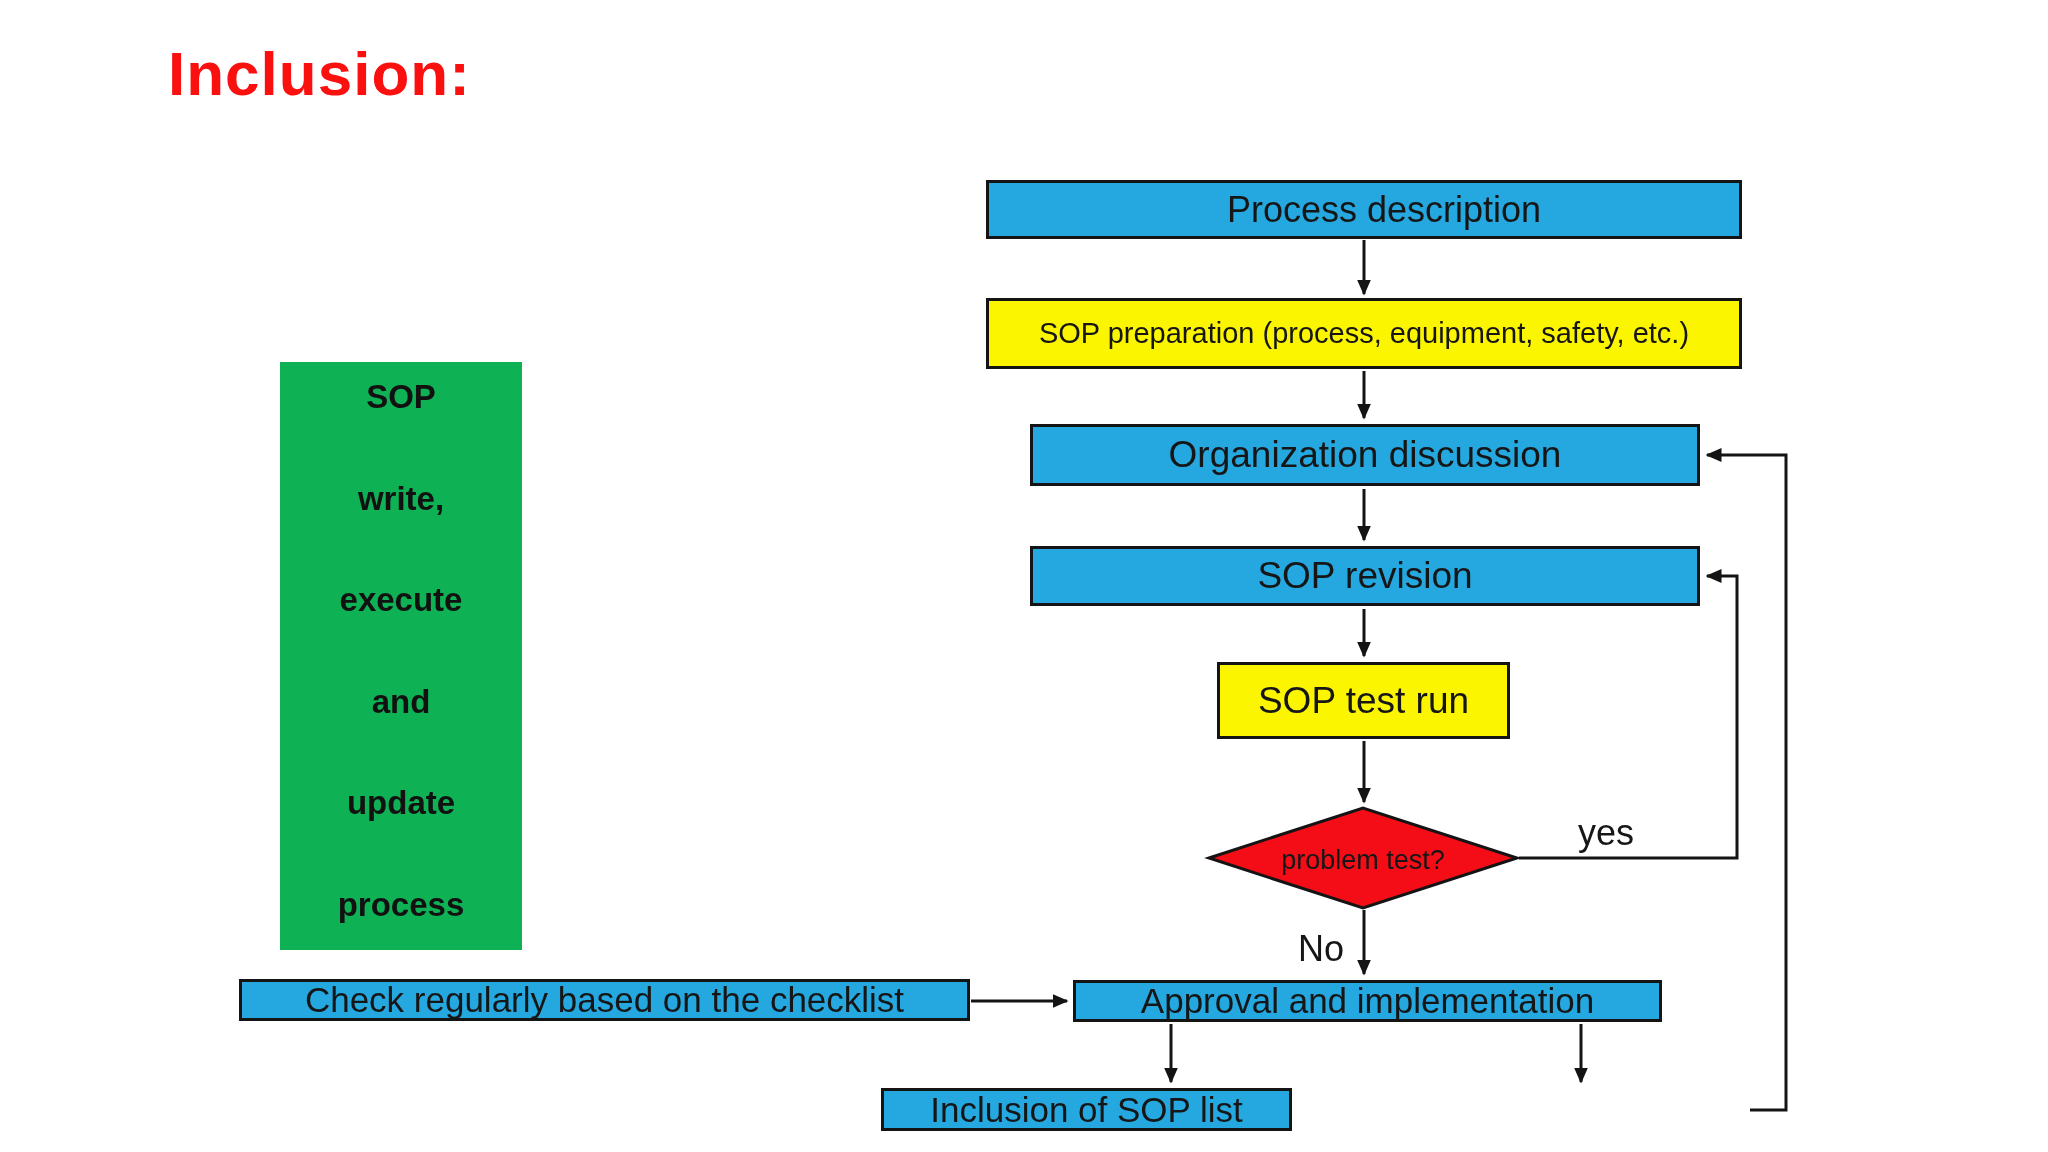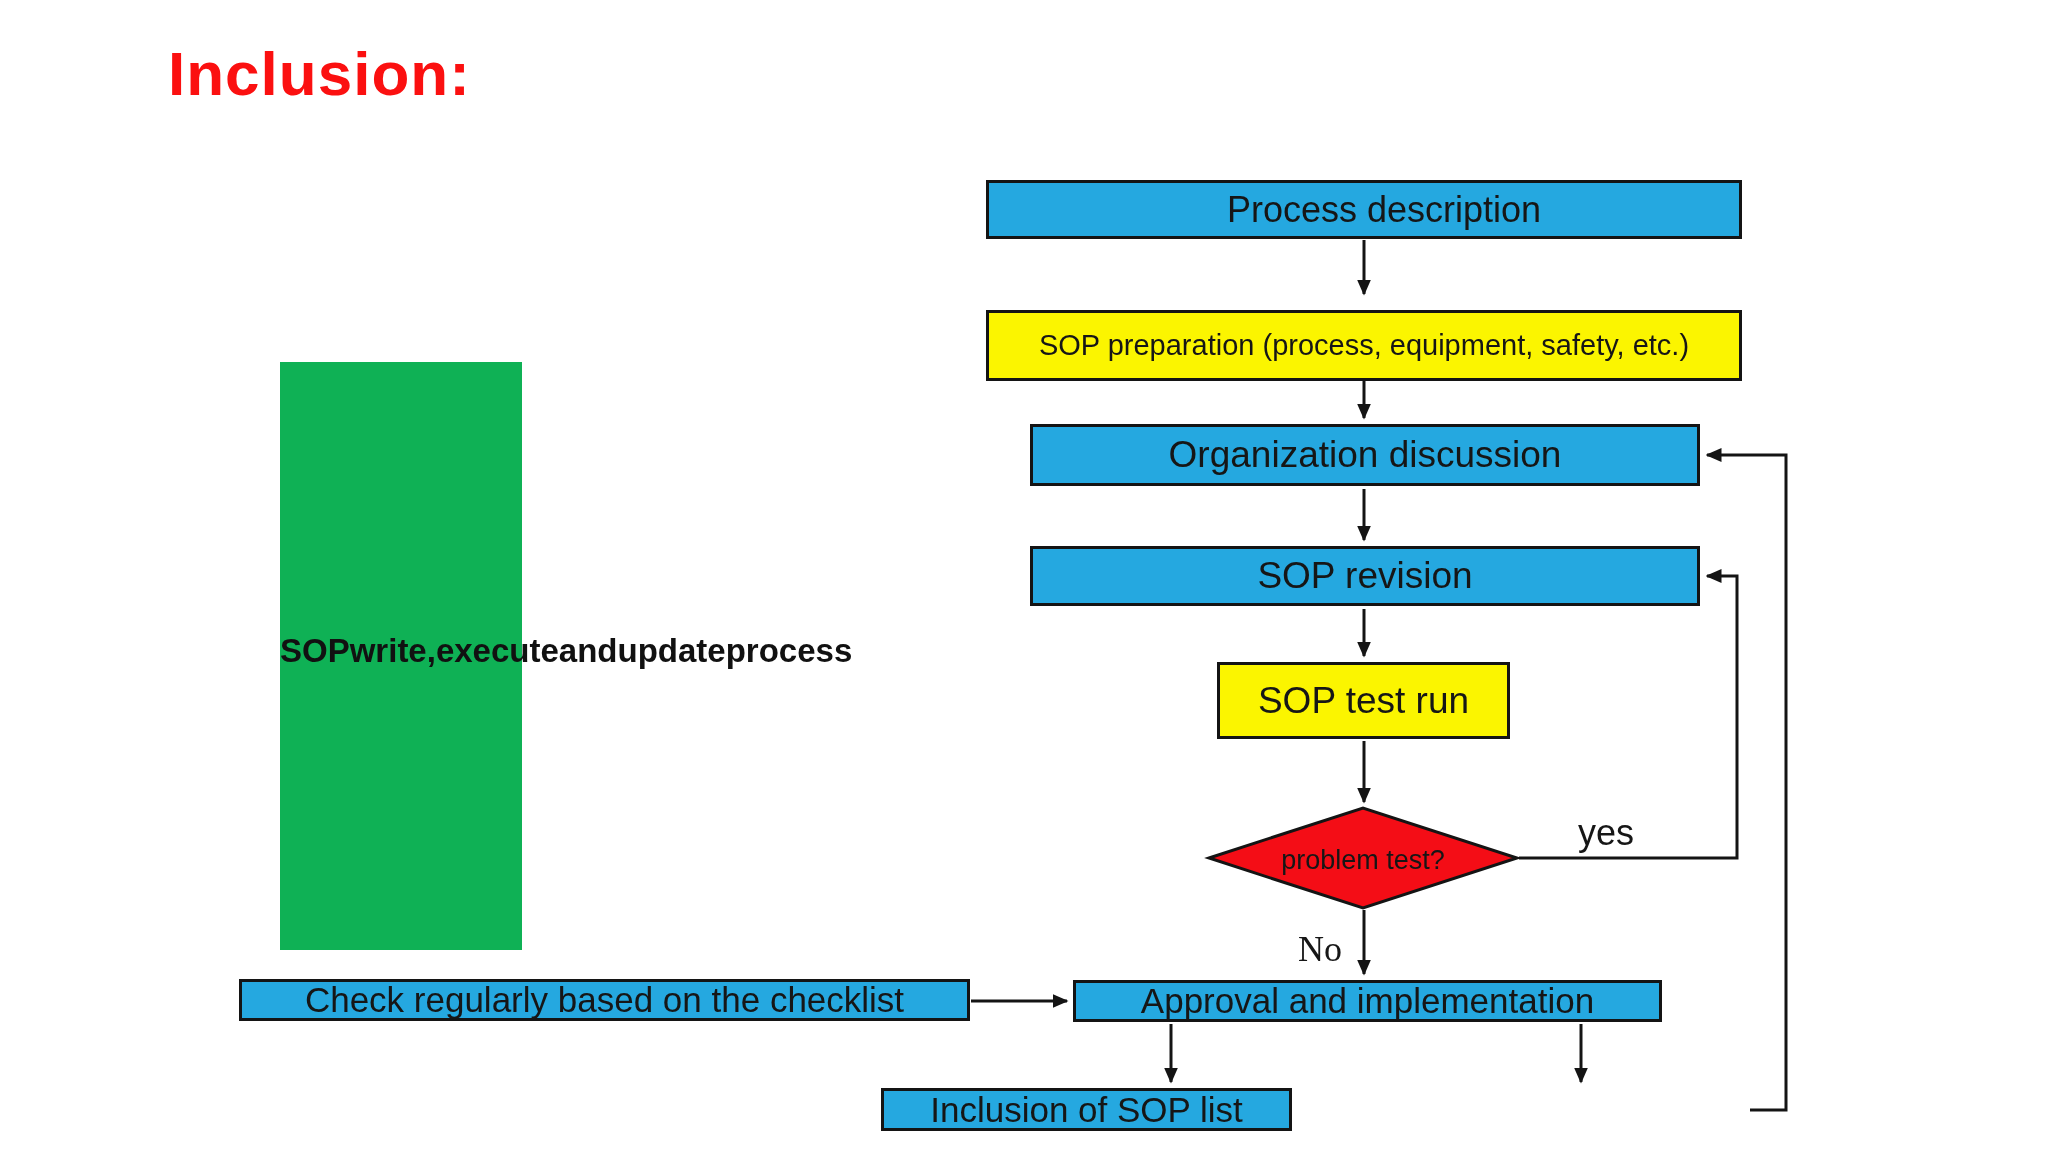--- a/index.html
+++ b/index.html
@@ -18,45 +18,45 @@
   .wires{position:absolute;left:0;top:0;}
   .node{
     position:absolute;box-sizing:border-box;
     display:flex;align-items:center;justify-content:center;
     border:3px solid var(--line,#141414);
     color:#161616;text-align:center;white-space:nowrap;
   }
   .blue{background:var(--blue,#25a8e0);}
   .yellow{background:var(--yellow,#fbf500);}
   .n-process {left:986px; top:180px; width:756px;height:59px; font-size:36px;padding-left:40px;}
-  .n-prep    {left:986px; top:298px; width:756px;height:71px; font-size:29px;margin-top:12px;}
+  .n-prep    {left:986px; top:298px; width:756px;height:71px; font-size:29px;}
   .n-org     {left:1030px;top:424px; width:670px;height:62px; font-size:37px;}
   .n-rev     {left:1030px;top:546px; width:670px;height:60px; font-size:37px;}
   .n-test    {left:1217px;top:662px; width:293px;height:77px; font-size:37px;}
   .n-check   {left:239px; top:979px; width:731px;height:42px; font-size:35px;}
   .n-appr    {left:1073px;top:980px; width:589px;height:42px; font-size:35px;}
   .n-incl    {left:881px; top:1088px;width:411px;height:43px; font-size:35px;}
   .n-timely  {left:1415px;top:1088px;width:334px;height:43px; font-size:35px;}
   .diamond-label{
     position:absolute;left:1229px;top:842px;width:268px;height:36px;
     display:flex;align-items:center;justify-content:center;
     font-size:27px;color:#161616;white-space:nowrap;
   }
   .note{
     position:absolute;left:280px;top:362px;width:242px;height:588px;
     background:var(--green,#0fb155);
-    display:flex;justify-content:space-between;
+    display:flex;flex-direction:column;justify-content:space-between;
     align-items:center;padding:16px 0 26px 0;box-sizing:border-box;
     font-size:33px;font-weight:bold;color:#111;
   }
   .edge-label{
     position:absolute;font-size:36px;color:#161616;white-space:nowrap;
   }
   .lbl-yes{left:1578px;top:812px;}
-  .lbl-no{left:1298px;top:928px;font-family:Liberation Serif, serif;}
+  .lbl-no{left:1298px;top:928px;}
 </style>
 </head>
 <body>
 
 <div class="stage" style="--bg: #ffffff; --blue: #25a8e0; --yellow: #fbf500; --green: #0fb155; --title-red: #fb1010; --line: #141414;">
 
   <div class="title">Inclusion:</div>
 
   <div class="note">
     <span>SOP</span>

